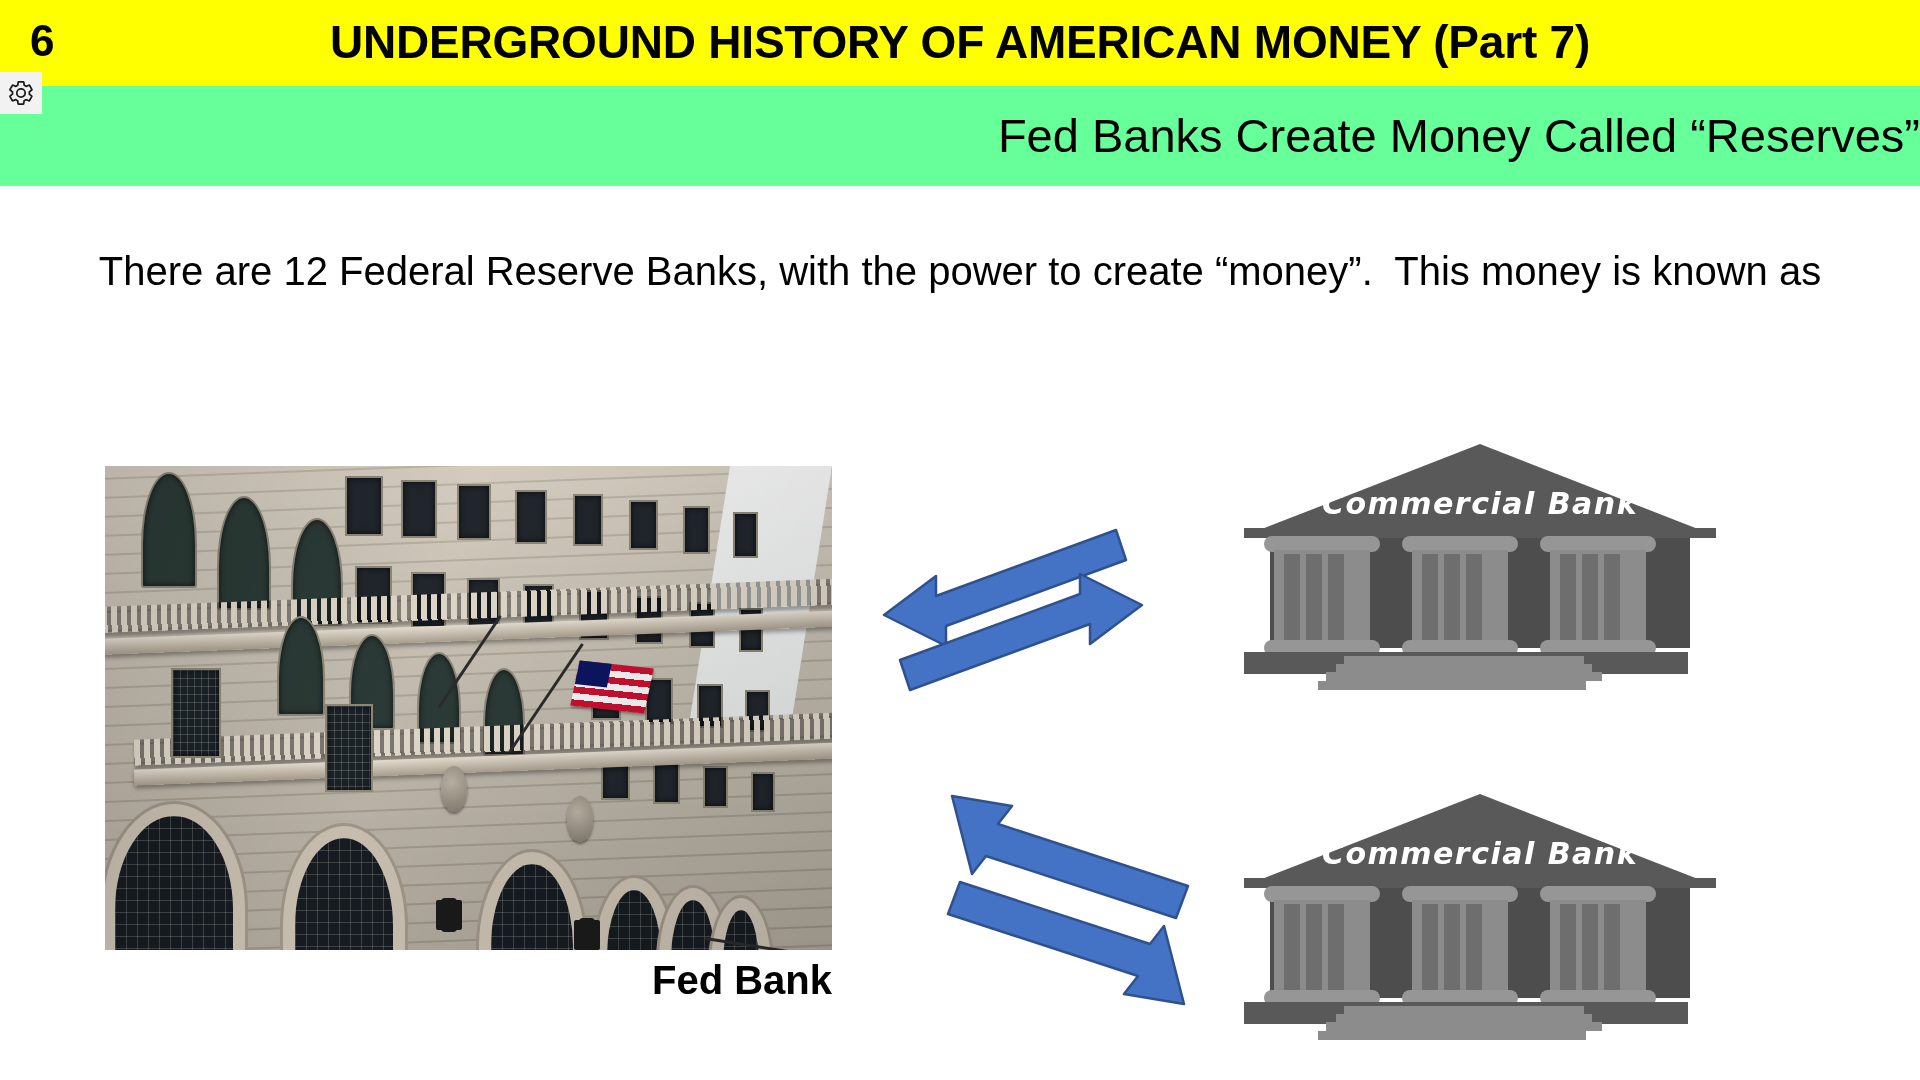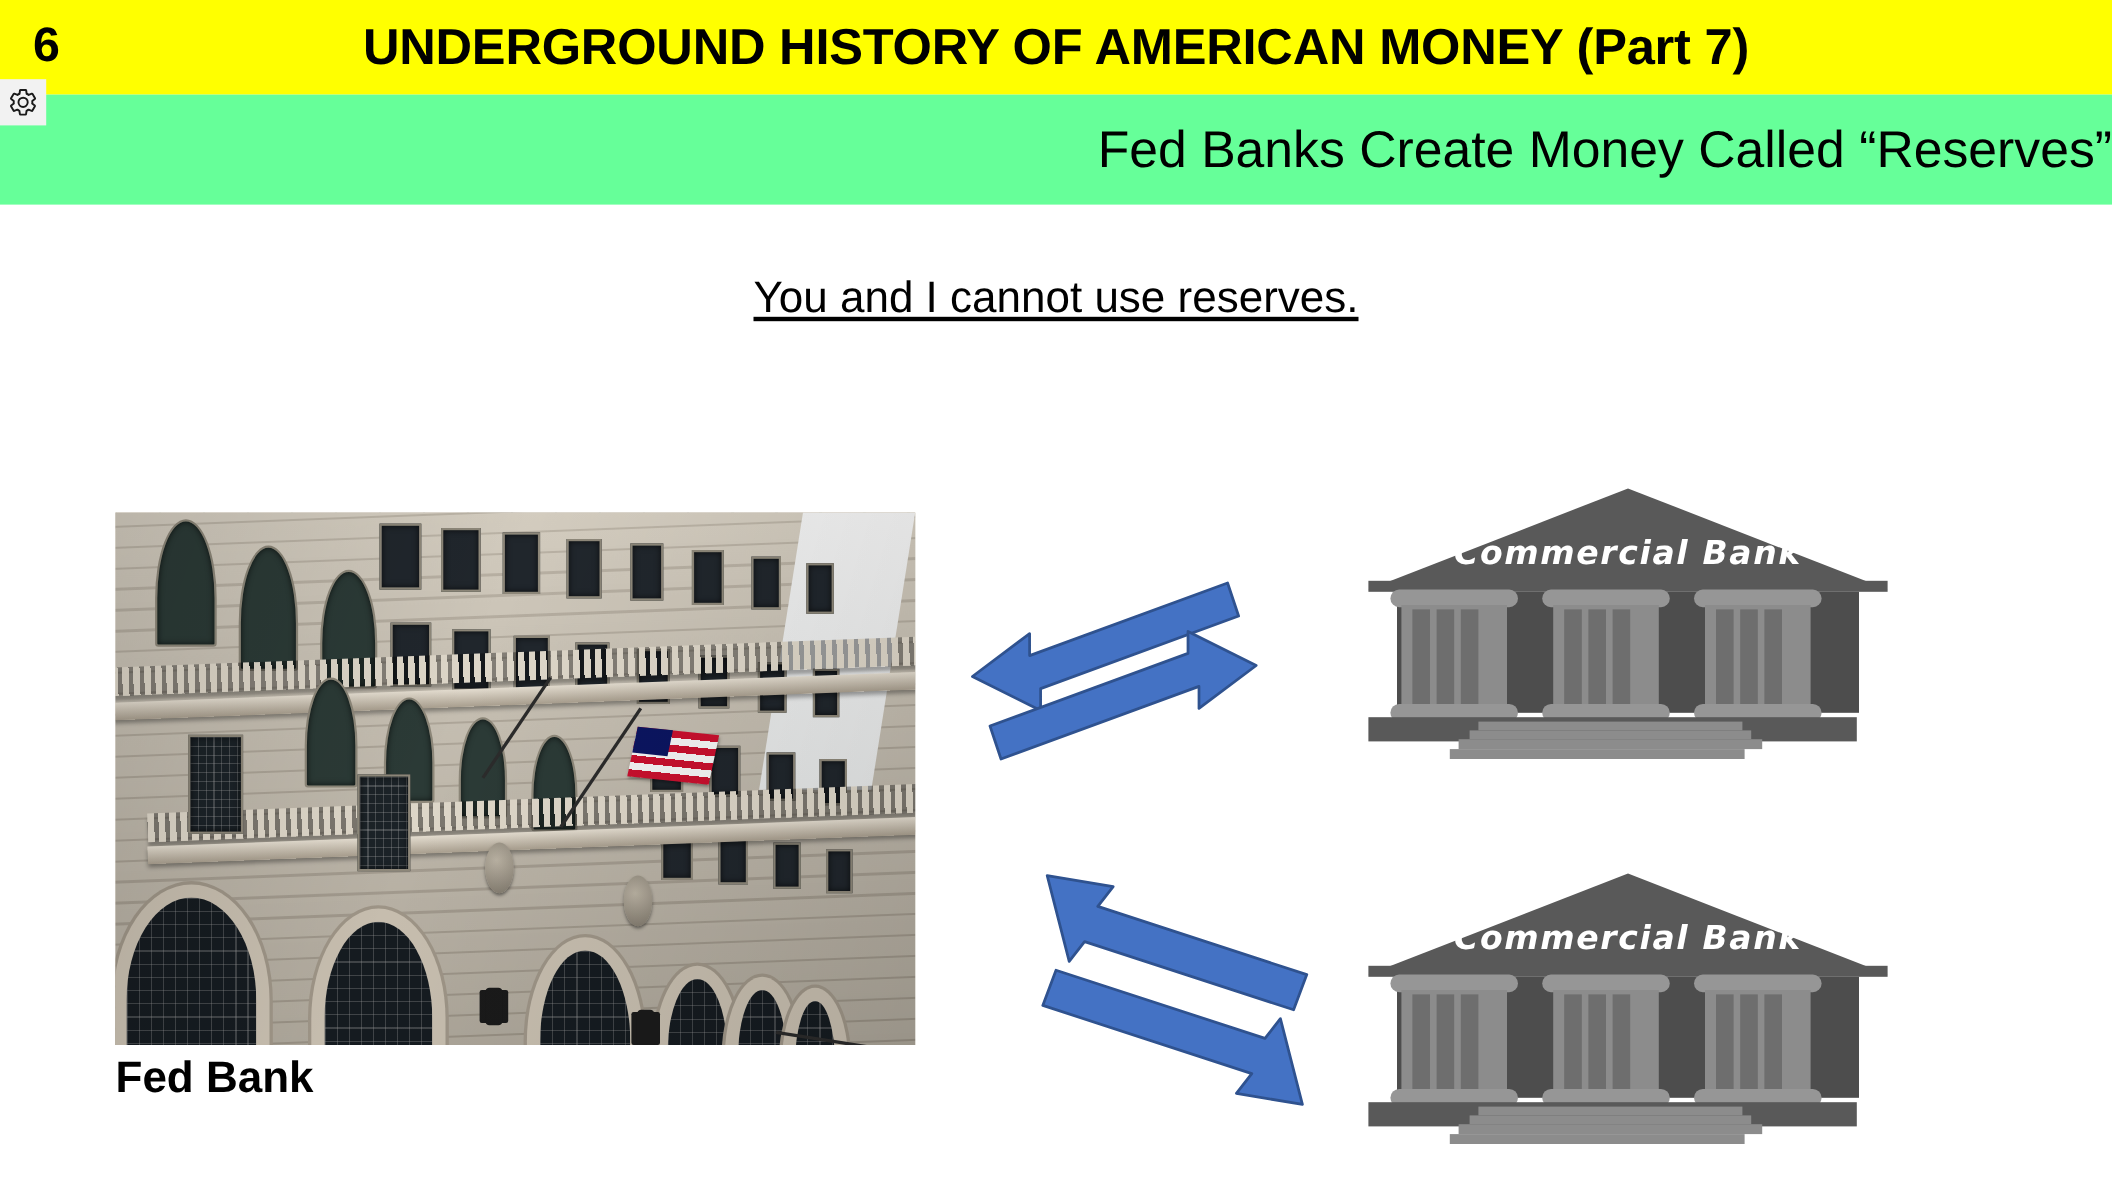--- a/index.html
+++ b/index.html
@@ -152,21 +152,21 @@
     transform:rotate(9deg);
   }
   .photo-shade{
     position:absolute;inset:0;
     background:linear-gradient(110deg, rgba(0,0,0,0.12) 0%, rgba(0,0,0,0) 42%, rgba(0,0,0,0.10) 100%);
     pointer-events:none;
   }
   
   #fed-bank-caption{
     position:absolute;left:105px;top:958px;width:727px;
-    text-align:left;font-size:40px;font-weight:bold;color:#000;
+    text-align:right;font-size:40px;font-weight:bold;color:#000;
   }
   
   .arrow-group{position:absolute;}
   
   .bank-icon{position:absolute;font-style:italic;}
   .bank-label{
     position:absolute;left:0;width:100%;text-align:center;
     color:#ffffff;font-weight:bold;
     font-family:"DejaVu Sans", sans-serif;
     letter-spacing:1.5px;
@@ -184,21 +184,21 @@
   <div id="subtitle-text">Fed Banks Create Money Called “Reserves”</div>
 </div>
 
 <div id="gear-chip">
   <svg width="28" height="28" viewBox="0 0 24 24" aria-hidden="true">
     <path d="M19.14 12.94a7.14 7.14 0 0 0 .06-.94 7.14 7.14 0 0 0-.06-.94l2.03-1.58a.5.5 0 0 0 .12-.62l-1.92-3.32a.5.5 0 0 0-.6-.22l-2.39.96a7.03 7.03 0 0 0-1.62-.94l-.36-2.54a.49.49 0 0 0-.49-.42h-3.84a.49.49 0 0 0-.49.42l-.36 2.54c-.59.24-1.13.56-1.62.94l-2.39-.96a.5.5 0 0 0-.6.22L2.6 8.86a.5.5 0 0 0 .12.62l2.03 1.58c-.04.31-.06.63-.06.94s.02.63.06.94L2.72 14.5a.5.5 0 0 0-.12.62l1.92 3.32c.12.22.38.3.6.22l2.39-.96c.5.38 1.03.7 1.62.94l.36 2.54c.04.24.25.42.49.42h3.84c.24 0 .45-.18.49-.42l.36-2.54c.59-.24 1.12-.56 1.62-.94l2.39.96c.22.08.48 0 .6-.22l1.92-3.32a.5.5 0 0 0-.12-.62l-2.03-1.56zM12 15.6A3.6 3.6 0 1 1 12 8.4a3.6 3.6 0 0 1 0 7.2z" fill="none" stroke="#1a1a1a" stroke-width="1.5" stroke-linejoin="round"></path>
   </svg>
 </div>
 
 <div id="body-paragraph">
-  <span class="ln ul">You and I cannot use reserves.</span>
+  <span class="ln">There are 12 Federal Reserve Banks, with the power to create “money”.  This money is known as</span>
 </div>
 
 <div id="fed-bank-photo">
   <div class="facade"></div>
   <div class="sky"></div>
 
   <div class="win" style="left:240px;top:10px;width:34px;height:56px;"></div>
   <div class="win" style="left:296px;top:14px;width:32px;height:54px;"></div>
   <div class="win" style="left:352px;top:18px;width:30px;height:52px;"></div>
   <div class="win" style="left:410px;top:24px;width:28px;height:50px;"></div>

